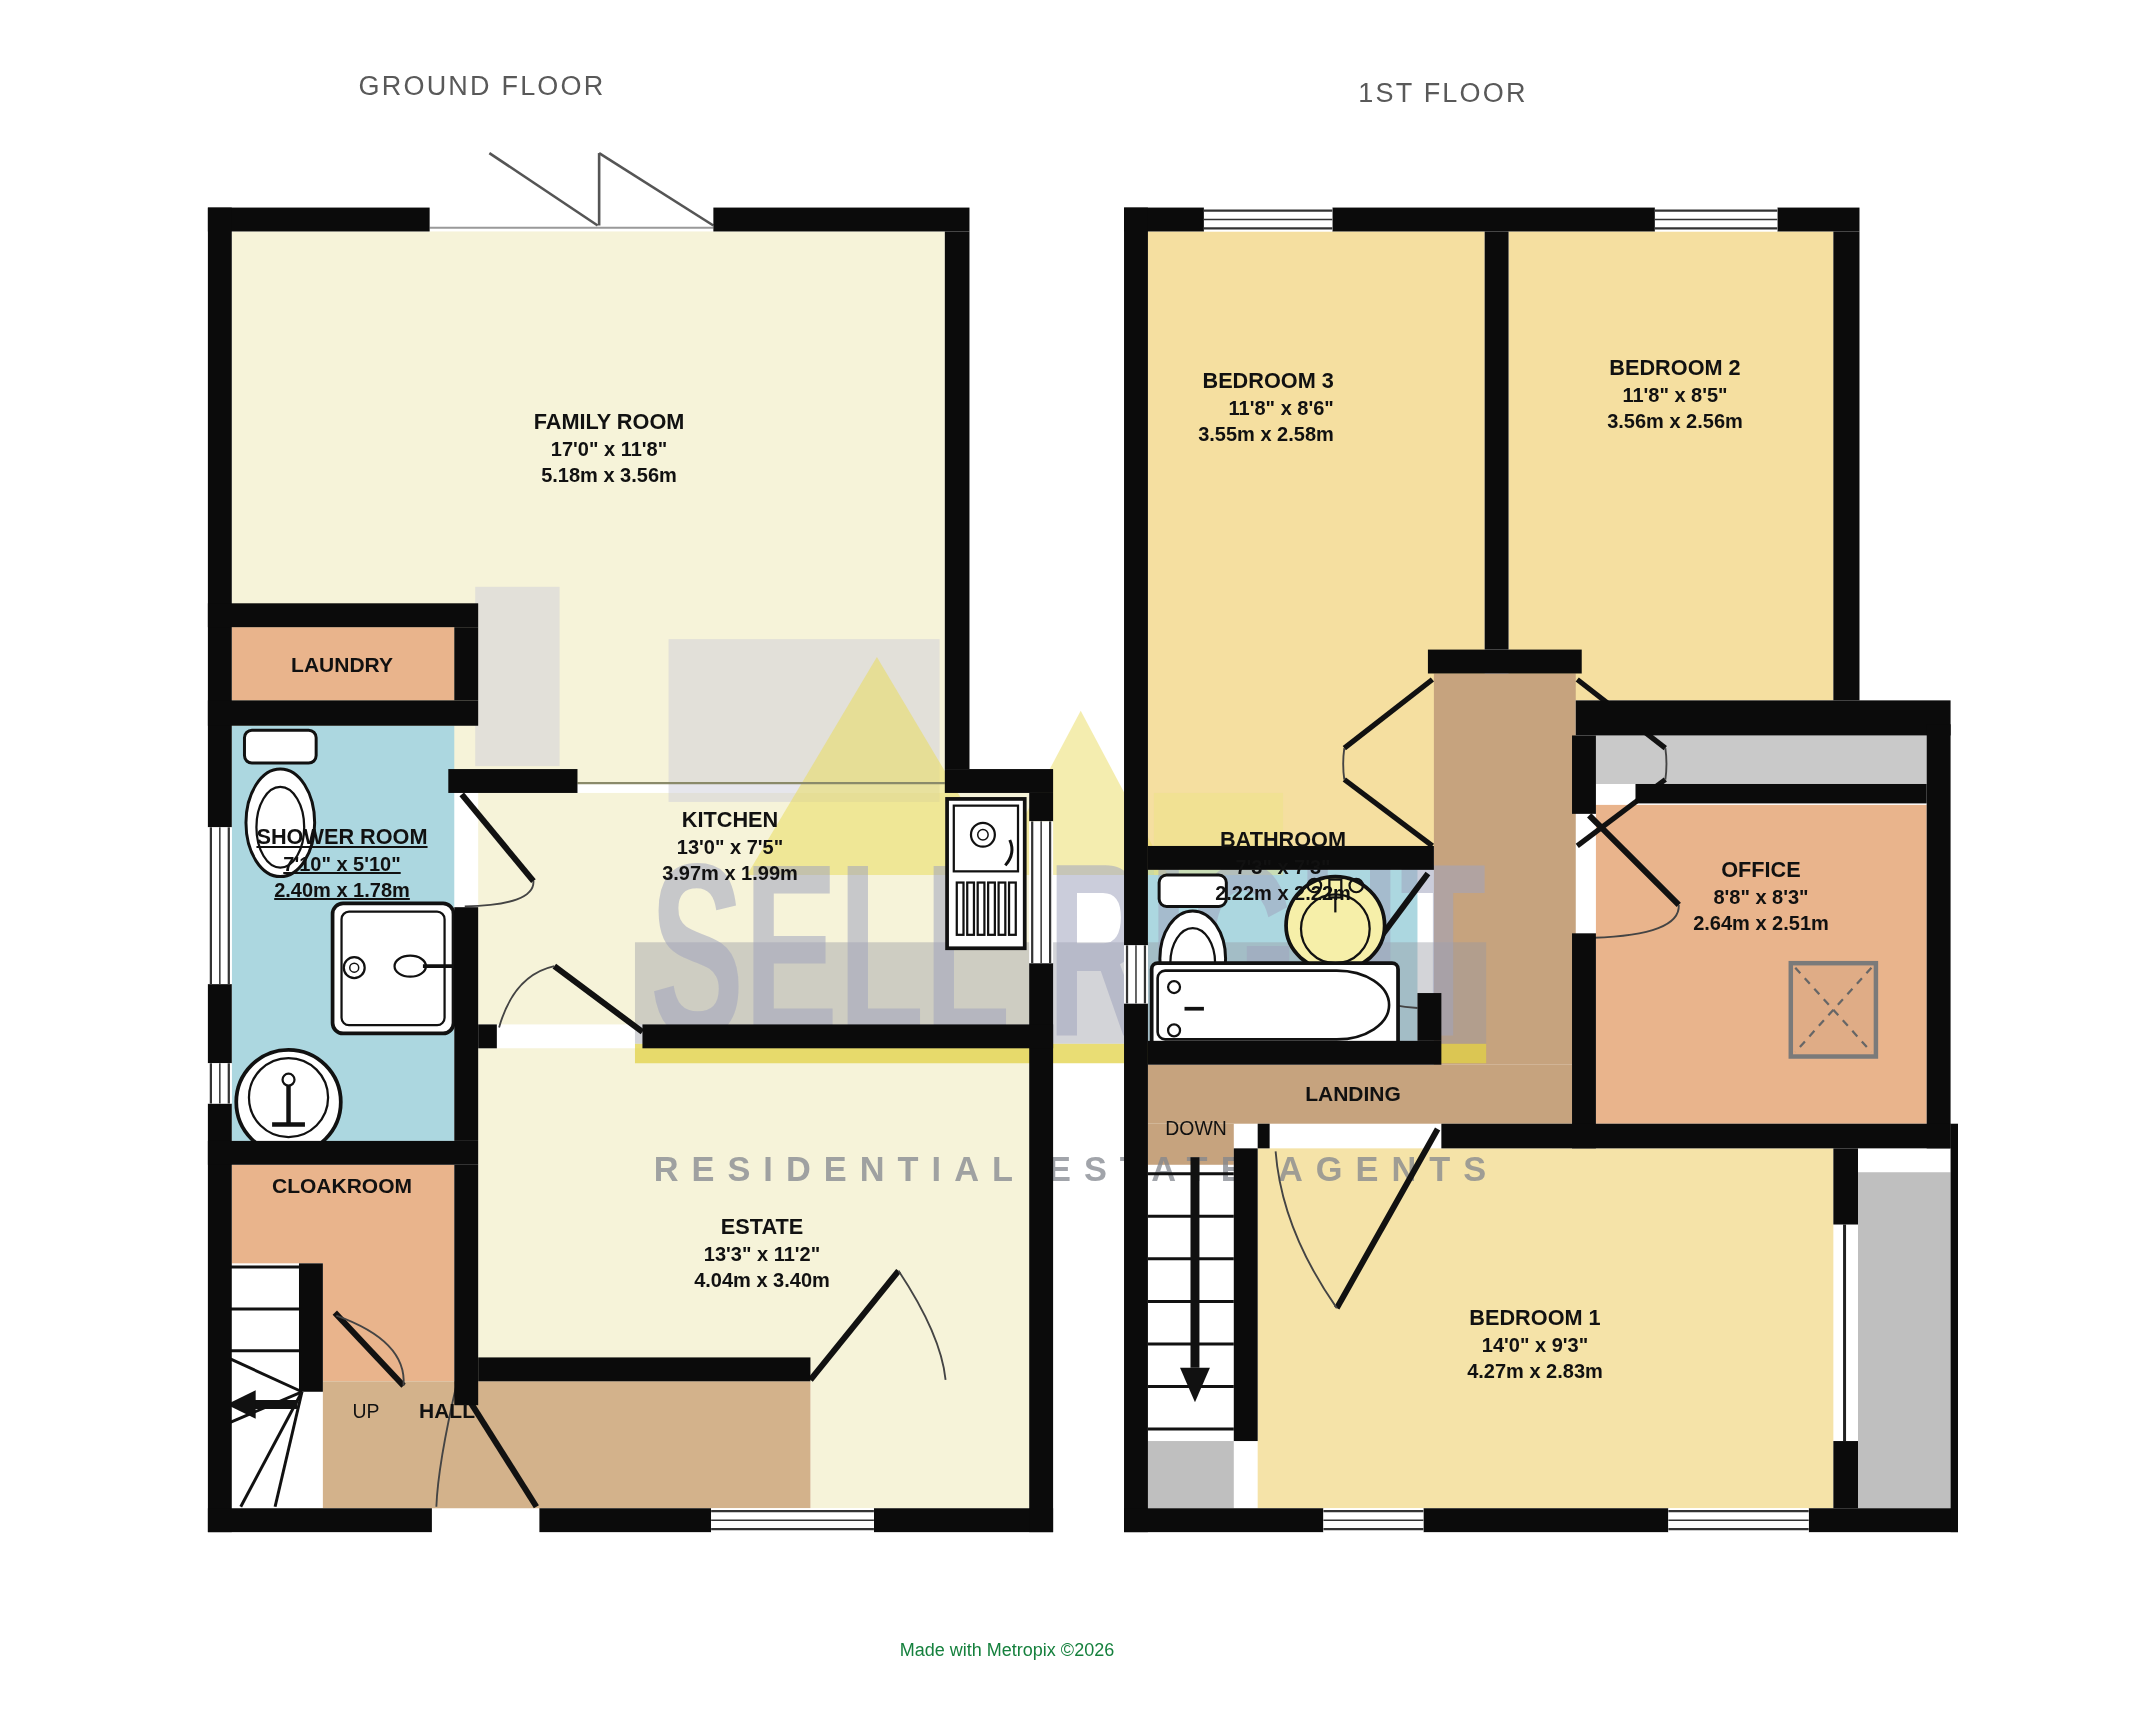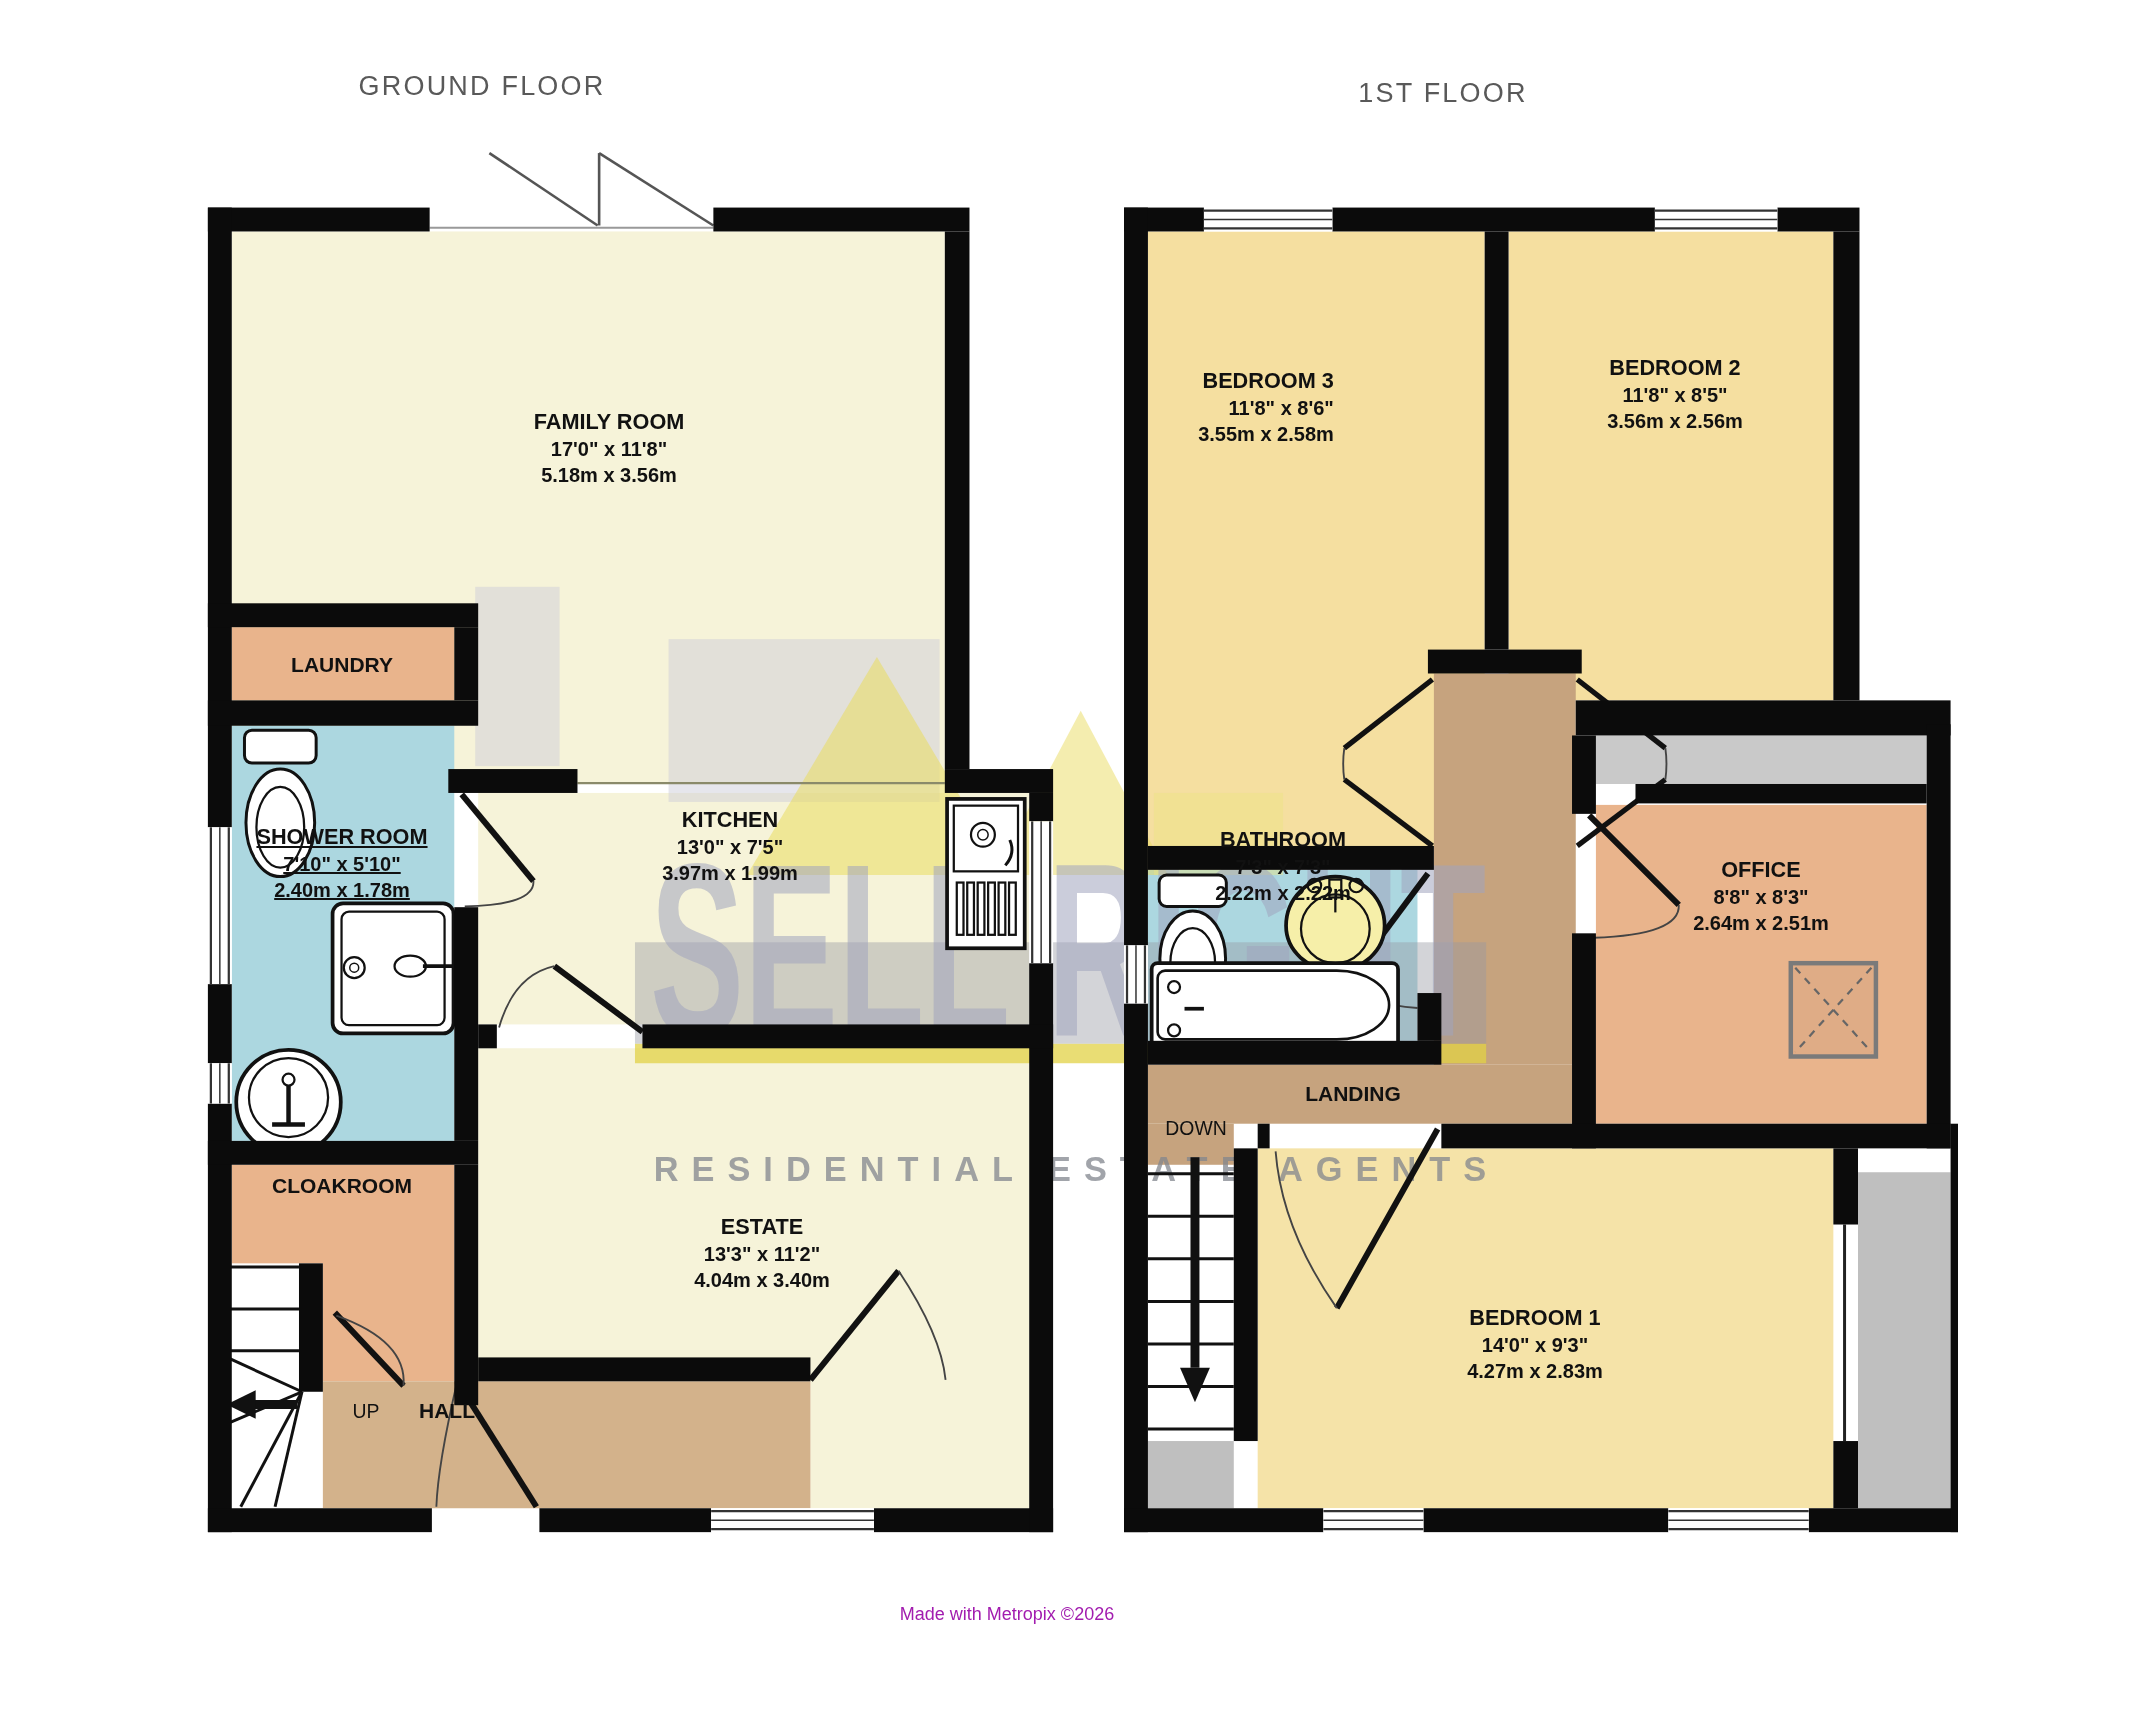--- a/index.html
+++ b/index.html
@@ -6,21 +6,21 @@
   .stage{position:relative;width:1958px;height:1730px;background:#ffffff;overflow:hidden;
          font-family:"Liberation Sans", sans-serif;}
   .floor-title{position:absolute;transform:translate(-50%,0);font-size:27px;color:#595959;
                letter-spacing:2.2px;white-space:nowrap;}
   .lbl{position:absolute;transform:translate(-50%,-50%);text-align:center;color:#111;
        white-space:nowrap;z-index:40;}
   .lbl .l1{font-size:21.7px;font-weight:700;line-height:28px;}
   .lbl .l2{font-size:20px;font-weight:700;line-height:26px;}
   .lbl.small .l1{font-size:21px;}
   .updown{font-size:19.4px;font-weight:400;}
-  .footer{position:absolute;transform:translate(-50%,0);font-size:18px;color:#a21caf;white-space:nowrap;}
+  .footer{position:absolute;transform:translate(-50%,0);font-size:18px;color:#15803d;white-space:nowrap;margin-top:36px;}
   svg.plan{position:absolute;left:0;top:0;z-index:10;}
 </style>
 </head>
 <body>
 
 <div class="stage">
 
   <div class="floor-title" style="left:482px;top:71px;">GROUND FLOOR</div>
   <div class="floor-title" style="left:1443px;top:78px;">1ST FLOOR</div>
 

